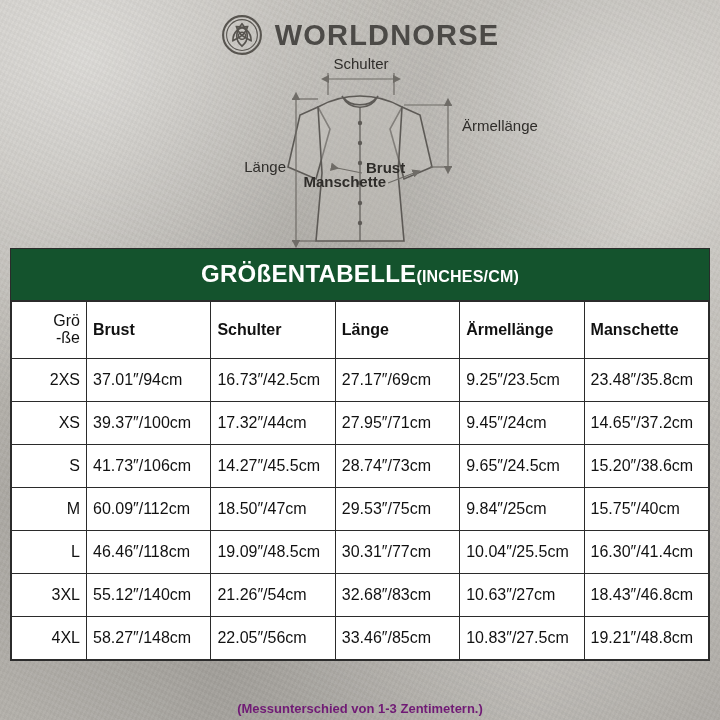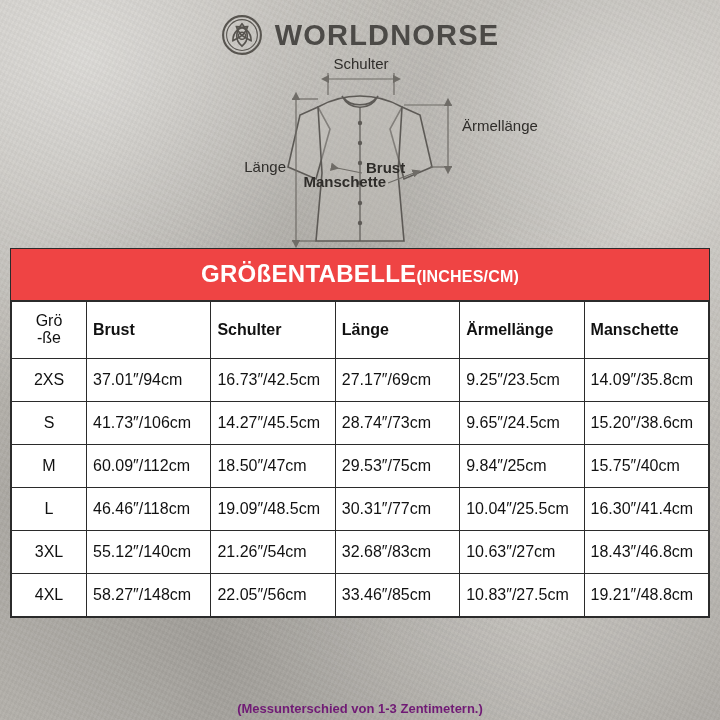--- a/index.html
+++ b/index.html
@@ -73,21 +73,21 @@
   .table-wrap {
     position: absolute;
     top: 248px;
     left: 10px;
     width: 700px;
     border: 1px solid #2b2b2b;
     background: #ffffff;
     box-sizing: border-box;
   }
   .table-title {
-    background: #ef4444;
+    background: #14532d;
     color: #ffffff;
     text-align: center;
     padding: 11px 0 12px;
     border-bottom: 1px solid #2b2b2b;
     white-space: nowrap;
   }
   .table-title .t-main {
     font-size: 24px;
     font-weight: bold;
     letter-spacing: .3px;
@@ -117,21 +117,21 @@
     font-size: 16px;
     height: 44px;
     vertical-align: middle;
   }
   table.size-table td {
     height: 30px;
     vertical-align: middle;
   }
   table.size-table .col-size {
     width: 62px;
-    text-align: center;
+    text-align: right;
     font-weight: normal;
   }
   th.col-size {
     text-align: left;
     padding-left: 6px;
     line-height: 1.05;
   }
   td.col-size {
     text-align: center;
     margin-top: 8px;
@@ -250,21 +250,29 @@
         <th>Manschette</th>
       </tr>
     </thead>
     <tbody>
       <tr>
         <td class="col-size">2XS</td>
         <td>37.01″/94cm</td>
         <td>16.73″/42.5cm</td>
         <td>27.17″/69cm</td>
         <td>9.25″/23.5cm</td>
-        <td>14.09″/35.8cm</td>
+        <td>23.48″/35.8cm</td>
+      </tr>
+      <tr>
+        <td class="col-size">XS</td>
+        <td>39.37″/100cm</td>
+        <td>17.32″/44cm</td>
+        <td>27.95″/71cm</td>
+        <td>9.45″/24cm</td>
+        <td>14.65″/37.2cm</td>
       </tr>
       <tr>
         <td class="col-size">S</td>
         <td>41.73″/106cm</td>
         <td>14.27″/45.5cm</td>
         <td>28.74″/73cm</td>
         <td>9.65″/24.5cm</td>
         <td>15.20″/38.6cm</td>
       </tr>
       <tr>

